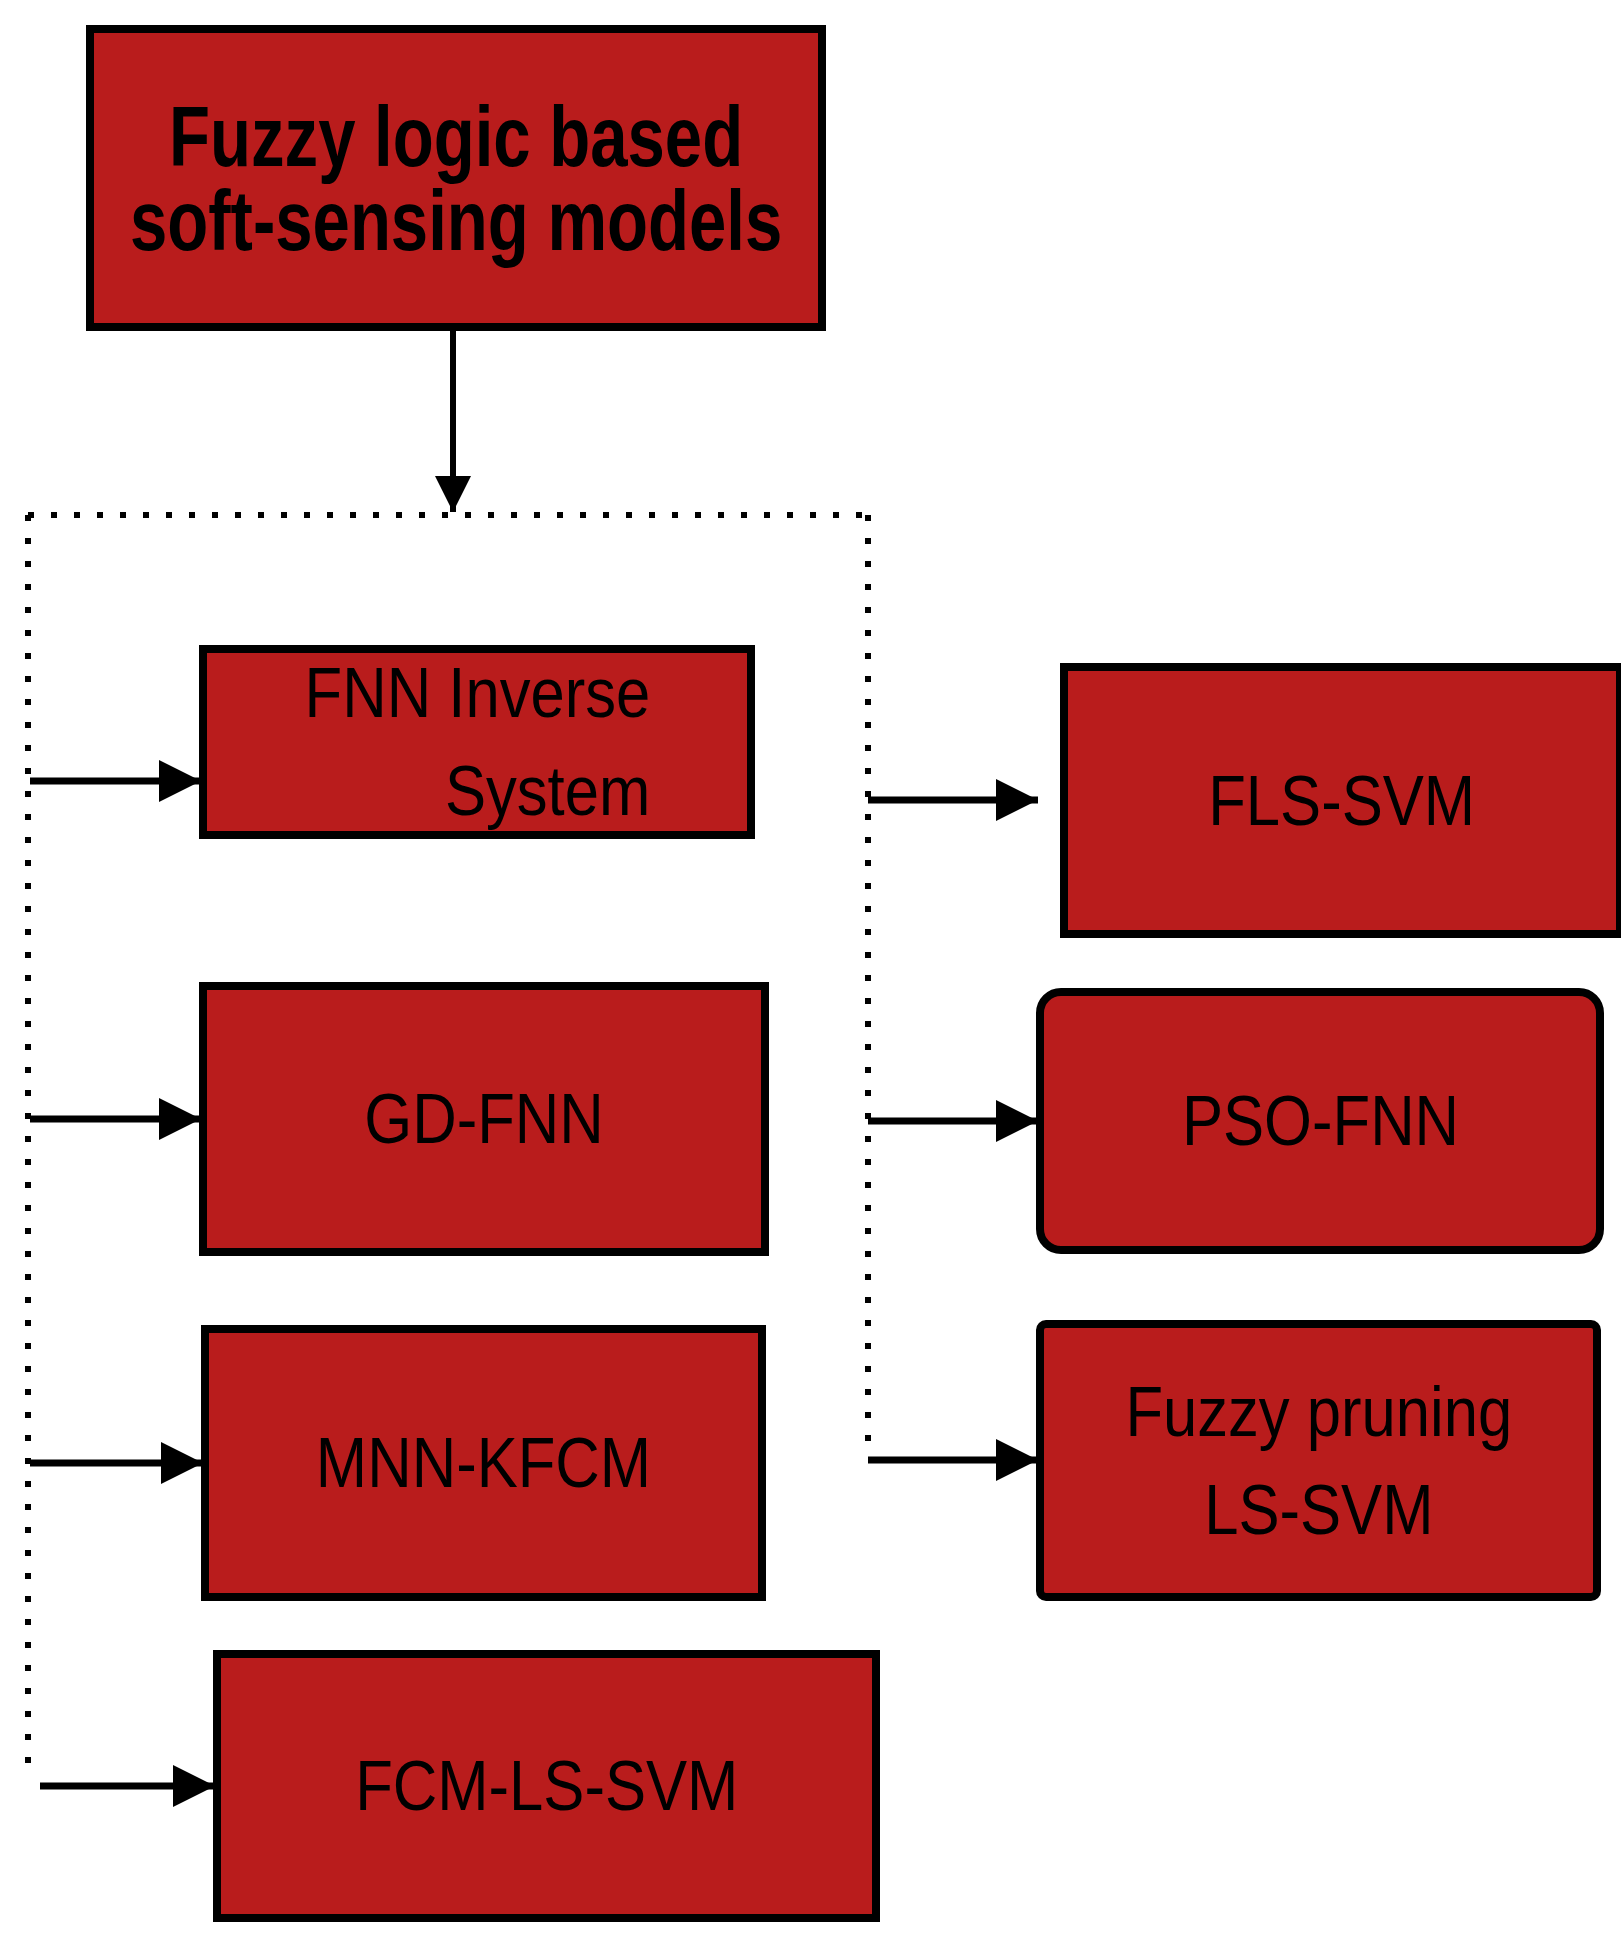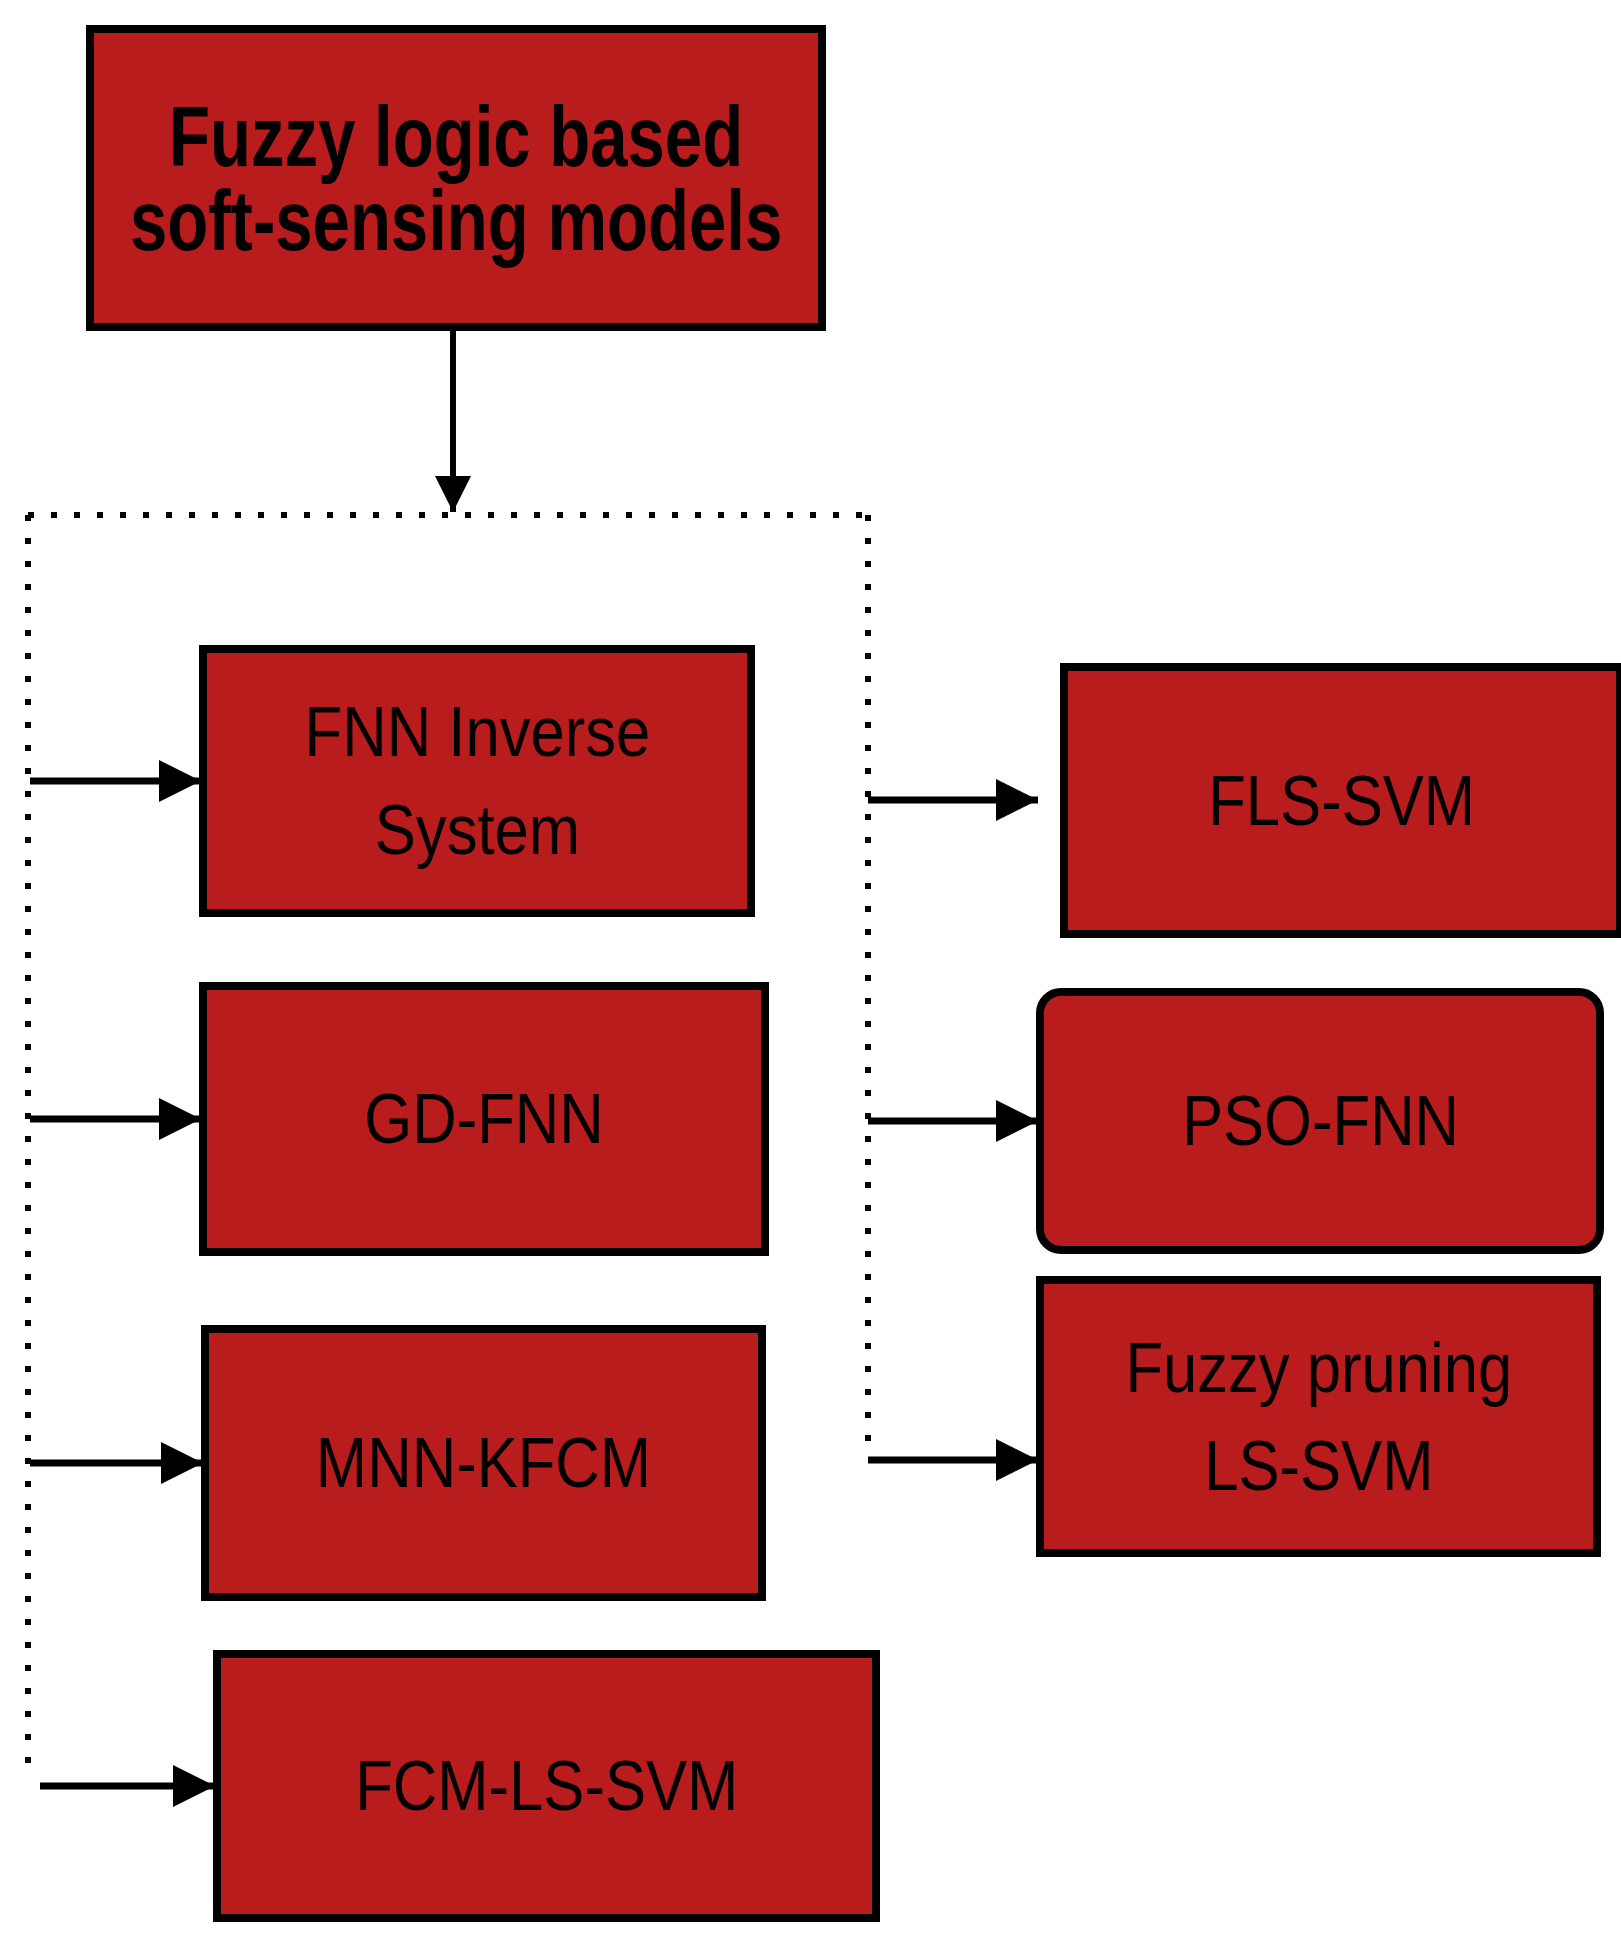--- a/index.html
+++ b/index.html
@@ -74,21 +74,21 @@
     <line x1="868" y1="800" x2="1038" y2="800" stroke="#000000" stroke-width="7" marker-end="url(#arrowhead)"></line>
     <line x1="868" y1="1121" x2="1038" y2="1121" stroke="#000000" stroke-width="7" marker-end="url(#arrowhead)"></line>
     <line x1="868" y1="1460" x2="1038" y2="1460" stroke="#000000" stroke-width="7" marker-end="url(#arrowhead)"></line>
   </svg>
 
   <div class="node" style="left:86px; top:25px; width:740px; height:306px;">
     <span class="node-label root-label">Fuzzy logic based
 soft-sensing models</span>
   </div>
 
-  <div class="node" style="left:199px; top:645px; width:556px; height:272px;">
+  <div class="node" style="left:199px; top:645px; width:556px; height:194px;text-align:right;">
     <span class="node-label">FNN Inverse
 System</span>
   </div>
 
   <div class="node" style="left:199px; top:982px; width:570px; height:274px;">
     <span class="node-label">GD-FNN</span>
   </div>
 
   <div class="node" style="left:201px; top:1325px; width:565px; height:276px;">
     <span class="node-label">MNN-KFCM</span>
@@ -99,18 +99,18 @@
   </div>
 
   <div class="node" style="left:1036px; top:663px; width:564px; height:275px;margin-left:24px;">
     <span class="node-label">FLS-SVM</span>
   </div>
 
   <div class="node" style="left:1036px; top:988px; width:568px; height:266px;border-radius:25px;">
     <span class="node-label">PSO-FNN</span>
   </div>
 
-  <div class="node" style="left:1036px; top:1276px; width:565px; height:281px;">
+  <div class="node" style="left:1036px; top:1320px; width:565px; height:281px;border-radius:10px;">
     <span class="node-label">Fuzzy pruning
 LS-SVM</span>
   </div>
 
 </div>
 
 </body></html>

